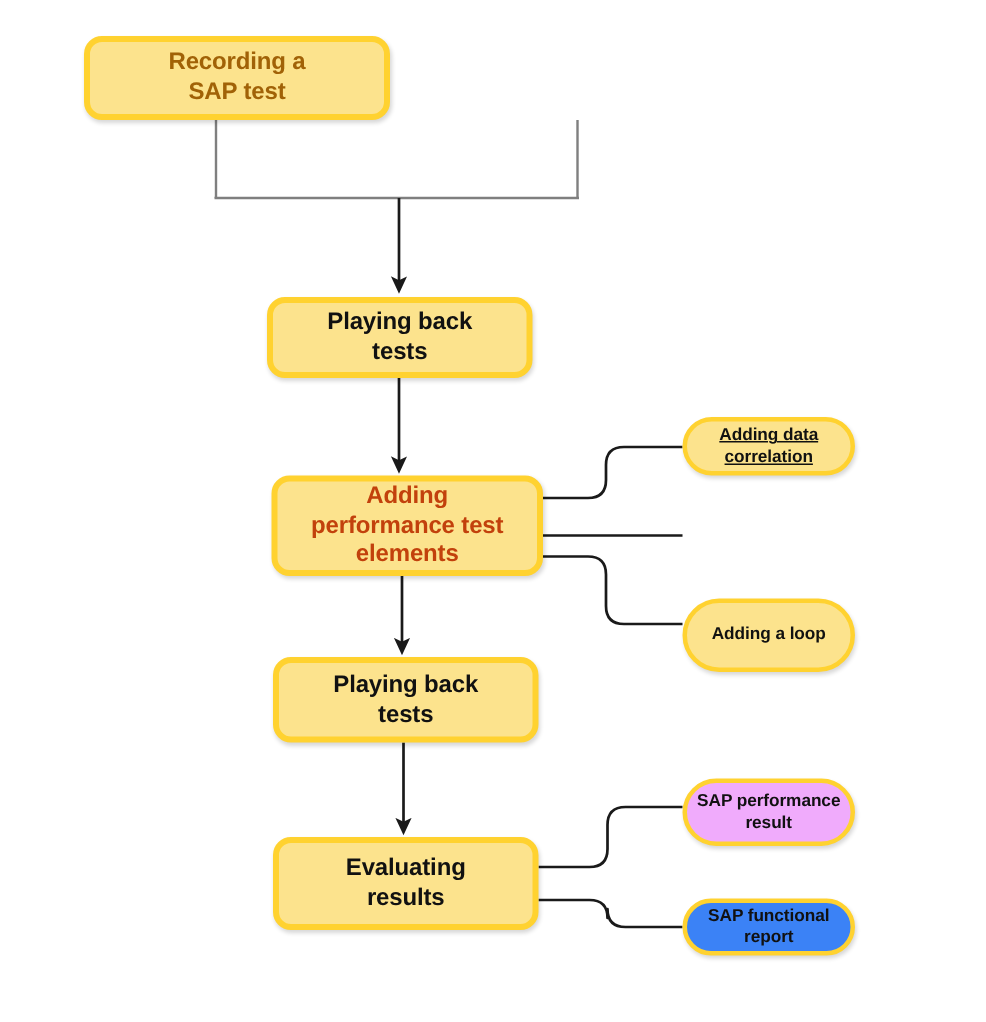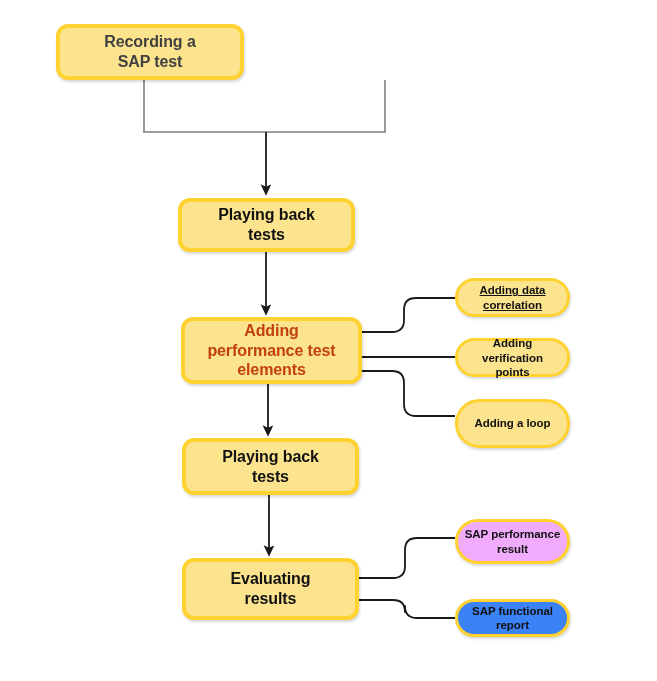--- a/index.html
+++ b/index.html
@@ -82,21 +82,21 @@
         <path d="M 268,384 L 268,431" fill="none" stroke-linecap="butt" stroke-linejoin="round" stroke="#1A1A1A" stroke-width="1.8" marker-end="url(#arrowhead)"></path>
         <path d="M 269,495 L 269,551" fill="none" stroke-linecap="butt" stroke-linejoin="round" stroke="#1A1A1A" stroke-width="1.8" marker-end="url(#arrowhead)"></path>
         <path d="M 358,332 L 392,332 Q 404,332 404,320 L 404,310 Q 404,298 416,298 L 455,298" fill="none" stroke-linecap="butt" stroke-linejoin="round" stroke="#1A1A1A" stroke-width="1.8"></path>
         <path d="M 358,357 L 455,357" fill="none" stroke-linecap="butt" stroke-linejoin="round" stroke="#1A1A1A" stroke-width="1.8"></path>
         <path d="M 358,371 L 392,371 Q 404,371 404,383 L 404,404 Q 404,416 416,416 L 455,416" fill="none" stroke-linecap="butt" stroke-linejoin="round" stroke="#1A1A1A" stroke-width="1.8"></path>
         <path d="M 359,578 L 393,578 Q 405,578 405,566 L 405,550 Q 405,538 417,538 L 455,538" fill="none" stroke-linecap="butt" stroke-linejoin="round" stroke="#1A1A1A" stroke-width="1.8"></path>
         <path d="M 359,600 L 393,600 Q 405,600 405,612 L 405,606 Q 405,618 417,618 L 455,618" fill="none" stroke-linecap="butt" stroke-linejoin="round" stroke="#1A1A1A" stroke-width="1.8"></path>
       </g>
   </svg>
 
-  <div class="node main" style="left: 56px; top: 24px; width: 188px; height: 56px; background: rgb(252, 227, 141); border-color: rgb(255, 210, 48); color: #404040;">
+  <div class="node main" style="left: 56px; top: 24px; width: 204px; height: 56px; background: rgb(252, 227, 141); border-color: rgb(255, 210, 48); color: #a16207;">
     <span class="label">Recording a
 SAP test</span>
   </div>
 
 
   <div class="node main" style="left: 178px; top: 198px; width: 177px; height: 54px; background: rgb(252, 227, 141); border-color: rgb(255, 210, 48); color: rgb(17, 17, 17);">
     <span class="label">Playing back
 tests</span>
   </div>
 
@@ -114,24 +114,20 @@
   <div class="node main" style="left: 182px; top: 558px; width: 177px; height: 62px; background: rgb(252, 227, 141); border-color: rgb(255, 210, 48); color: rgb(17, 17, 17);">
     <span class="label">Evaluating
 results</span>
   </div>
 
   <div class="node branch" style="left: 455px; top: 278px; width: 115px; height: 39px; background: rgb(252, 227, 141); border-color: rgb(255, 210, 48); color: rgb(17, 17, 17); text-decoration: underline;">
     <span class="label">Adding data
 correlation</span>
   </div>
 
-  <div class="node branch" style="left: 455px; top: 338px; width: 115px; height: 39px; background: rgb(252, 227, 141); border-color: rgb(255, 210, 48); color: rgb(17, 17, 17);">
-    <span class="label">Adding verification
-points</span>
-  </div>
 
   <div class="node branch" style="left: 455px; top: 399px; width: 115px; height: 49px; background: rgb(252, 227, 141); border-color: rgb(255, 210, 48); color: rgb(17, 17, 17);">
     <span class="label">Adding a loop</span>
   </div>
 
   <div class="node branch" style="left: 455px; top: 519px; width: 115px; height: 45px; background: #f0abfc; border-color: rgb(255, 210, 48); color: rgb(17, 17, 17);">
     <span class="label">SAP performance
 result</span>
   </div>
 

